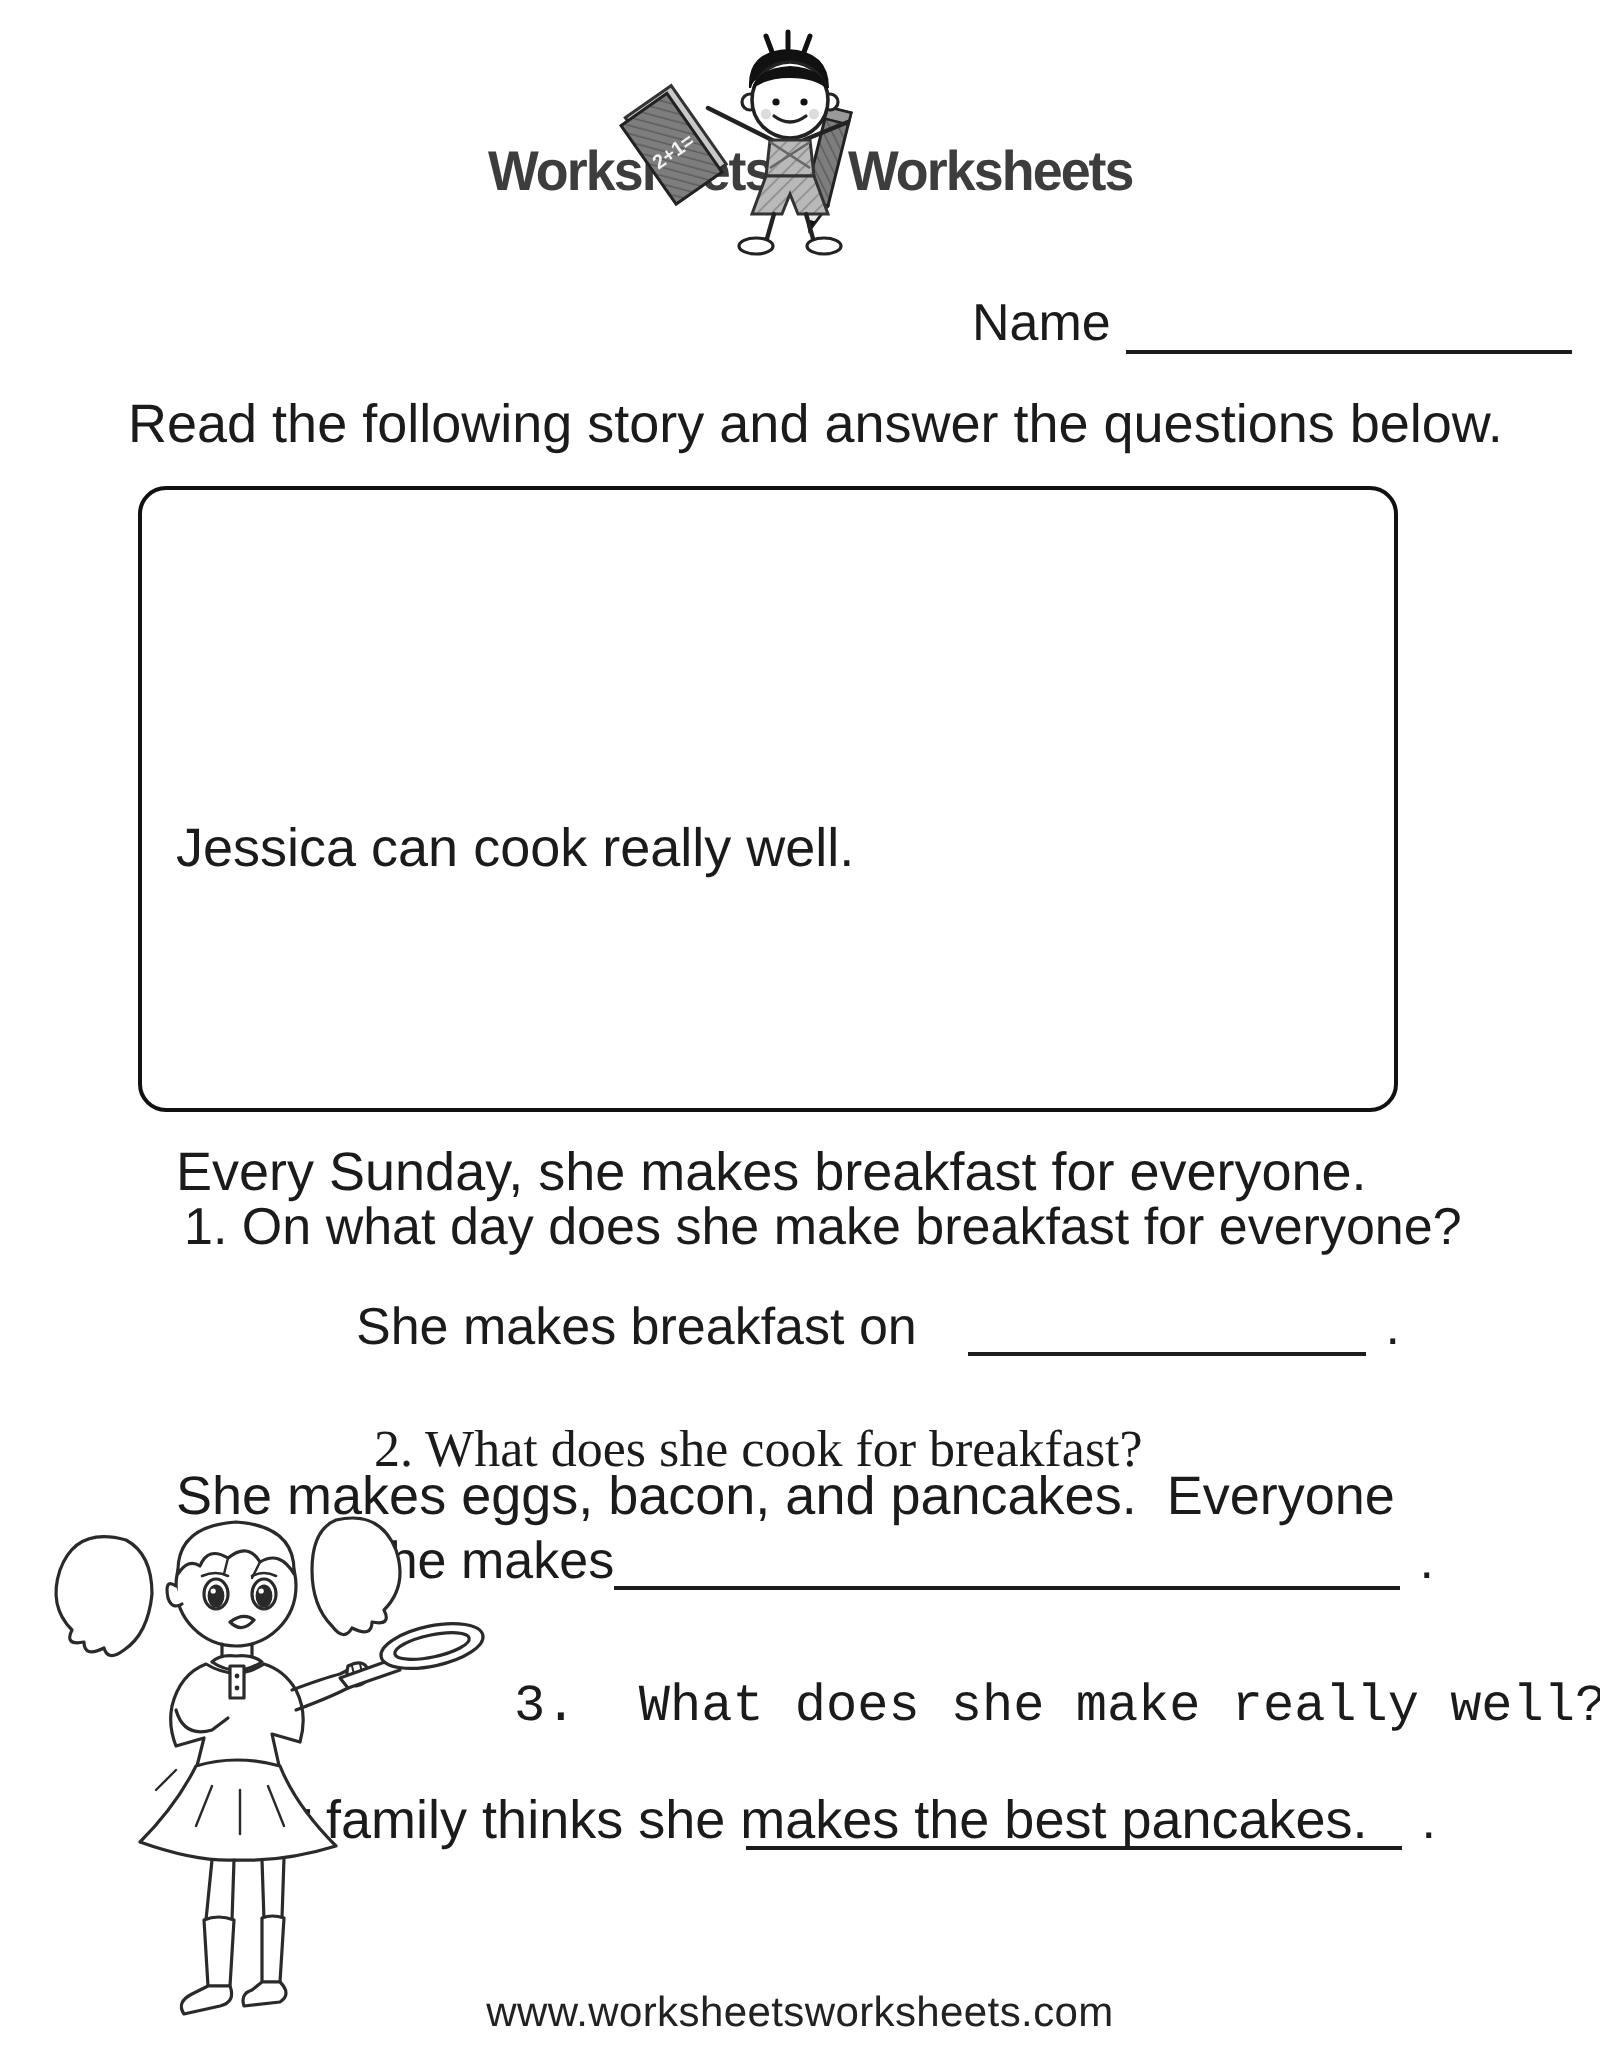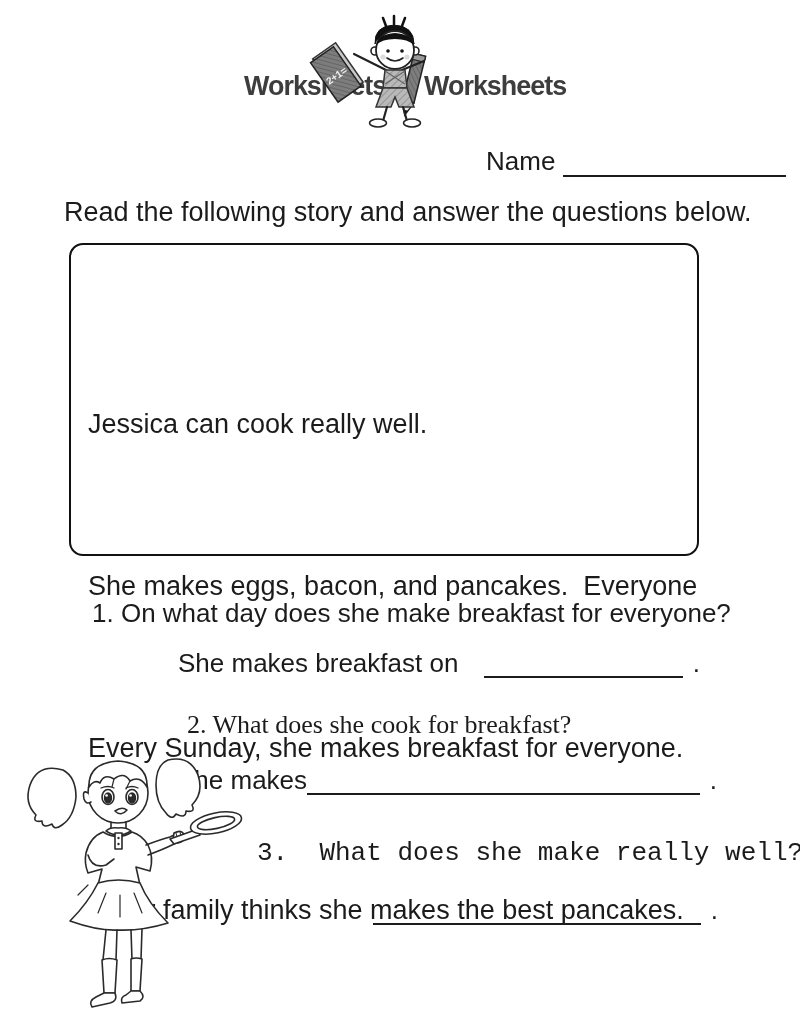--- a/index.html
+++ b/index.html
@@ -107,22 +107,22 @@
   <div class="name-row">
     <span>Name</span>
     <span class="blank"></span>
   </div>
 
   <div class="abs instruction" style="left:64px; top:197px;">Read the following story and answer the questions below.</div>
 
   <div class="story-box">
     <div class="story-text">
       <div>Jessica can cook really well.</div>
+      <div>Every Sunday, she makes breakfast for everyone.</div>
       <div>She makes eggs, bacon, and pancakes.  Everyone</div>
-      <div>Every Sunday, she makes breakfast for everyone.</div>
       <div>in her family thinks she makes the best pancakes.</div>
     </div>
   </div>
 
   <div class="abs prompt" style="left:92px; top:598px;">1. On what day does she make breakfast for everyone?</div>
   <div class="answer-row" style="left:178px; top:648px; width:522px;">
     <span class="stem">She makes breakfast on</span>
     <span class="blank" style="margin-left:26px;"></span>
     <span class="period">.</span>
   </div>
@@ -195,14 +195,15 @@
       <path d="M113,185 L114,215 M124,184 L123,214"></path>
 
       <path d="M84,215 Q91,212 99,215 L97,248 L86,248 Z" fill="#fff"></path>
       <path d="M113,214 Q118,212 124,214 L122,246 L113,246 Z" fill="#fff"></path>
 
       <path d="M86,248 L97,248 Q100,256 92,258 L74,262 Q70,256 78,252 Z" fill="#fff"></path>
       <path d="M113,246 L122,246 Q128,252 122,256 L104,258 Q102,252 108,250 Z" fill="#fff"></path>
     </svg>
   </div>
 
+  <div class="footer">www.worksheetsworksheets.com</div>
 
 </div>
 
 </body></html>

